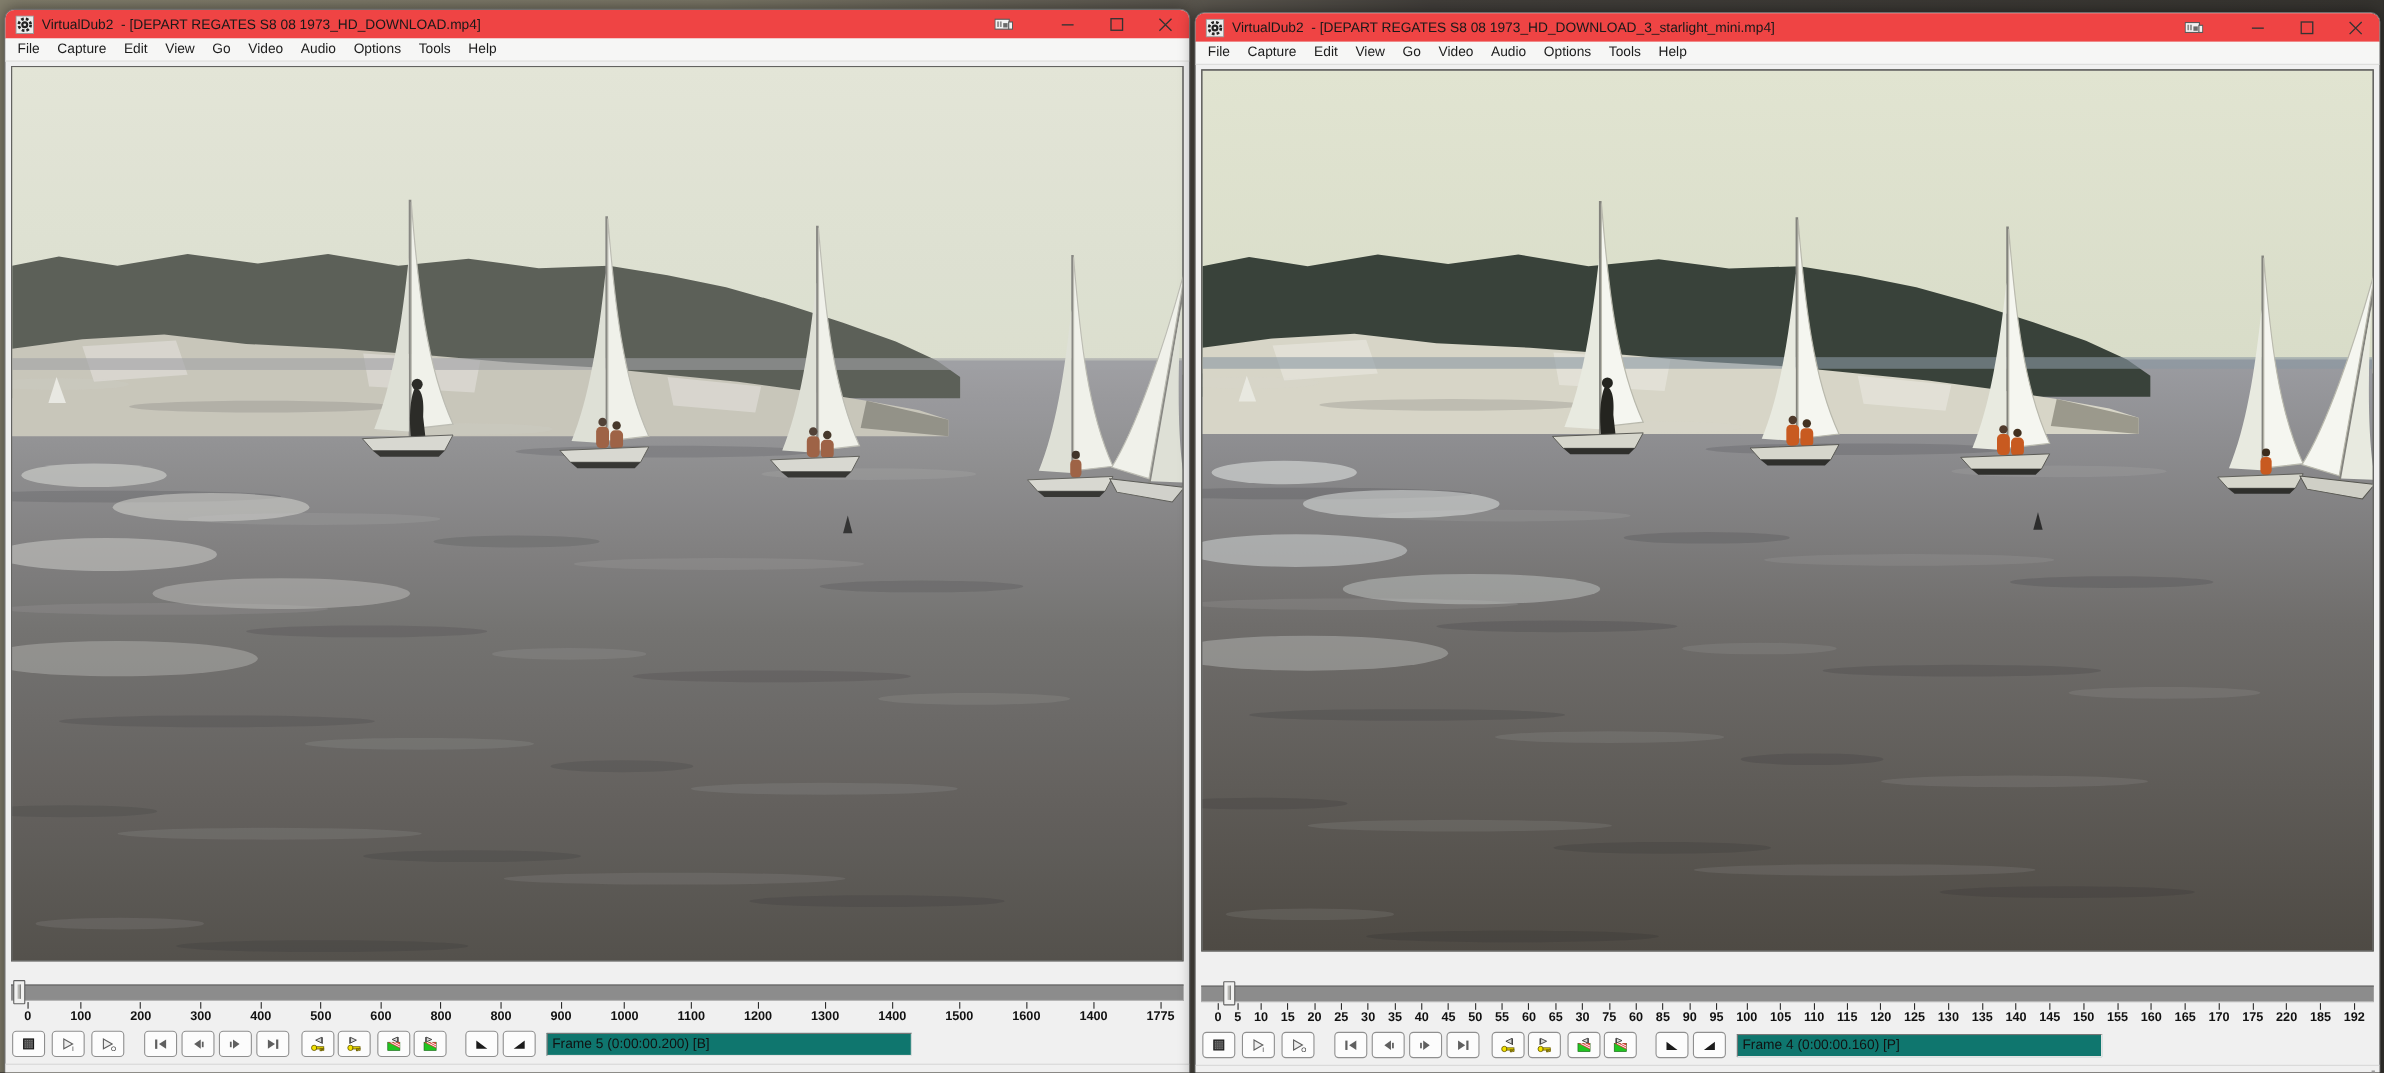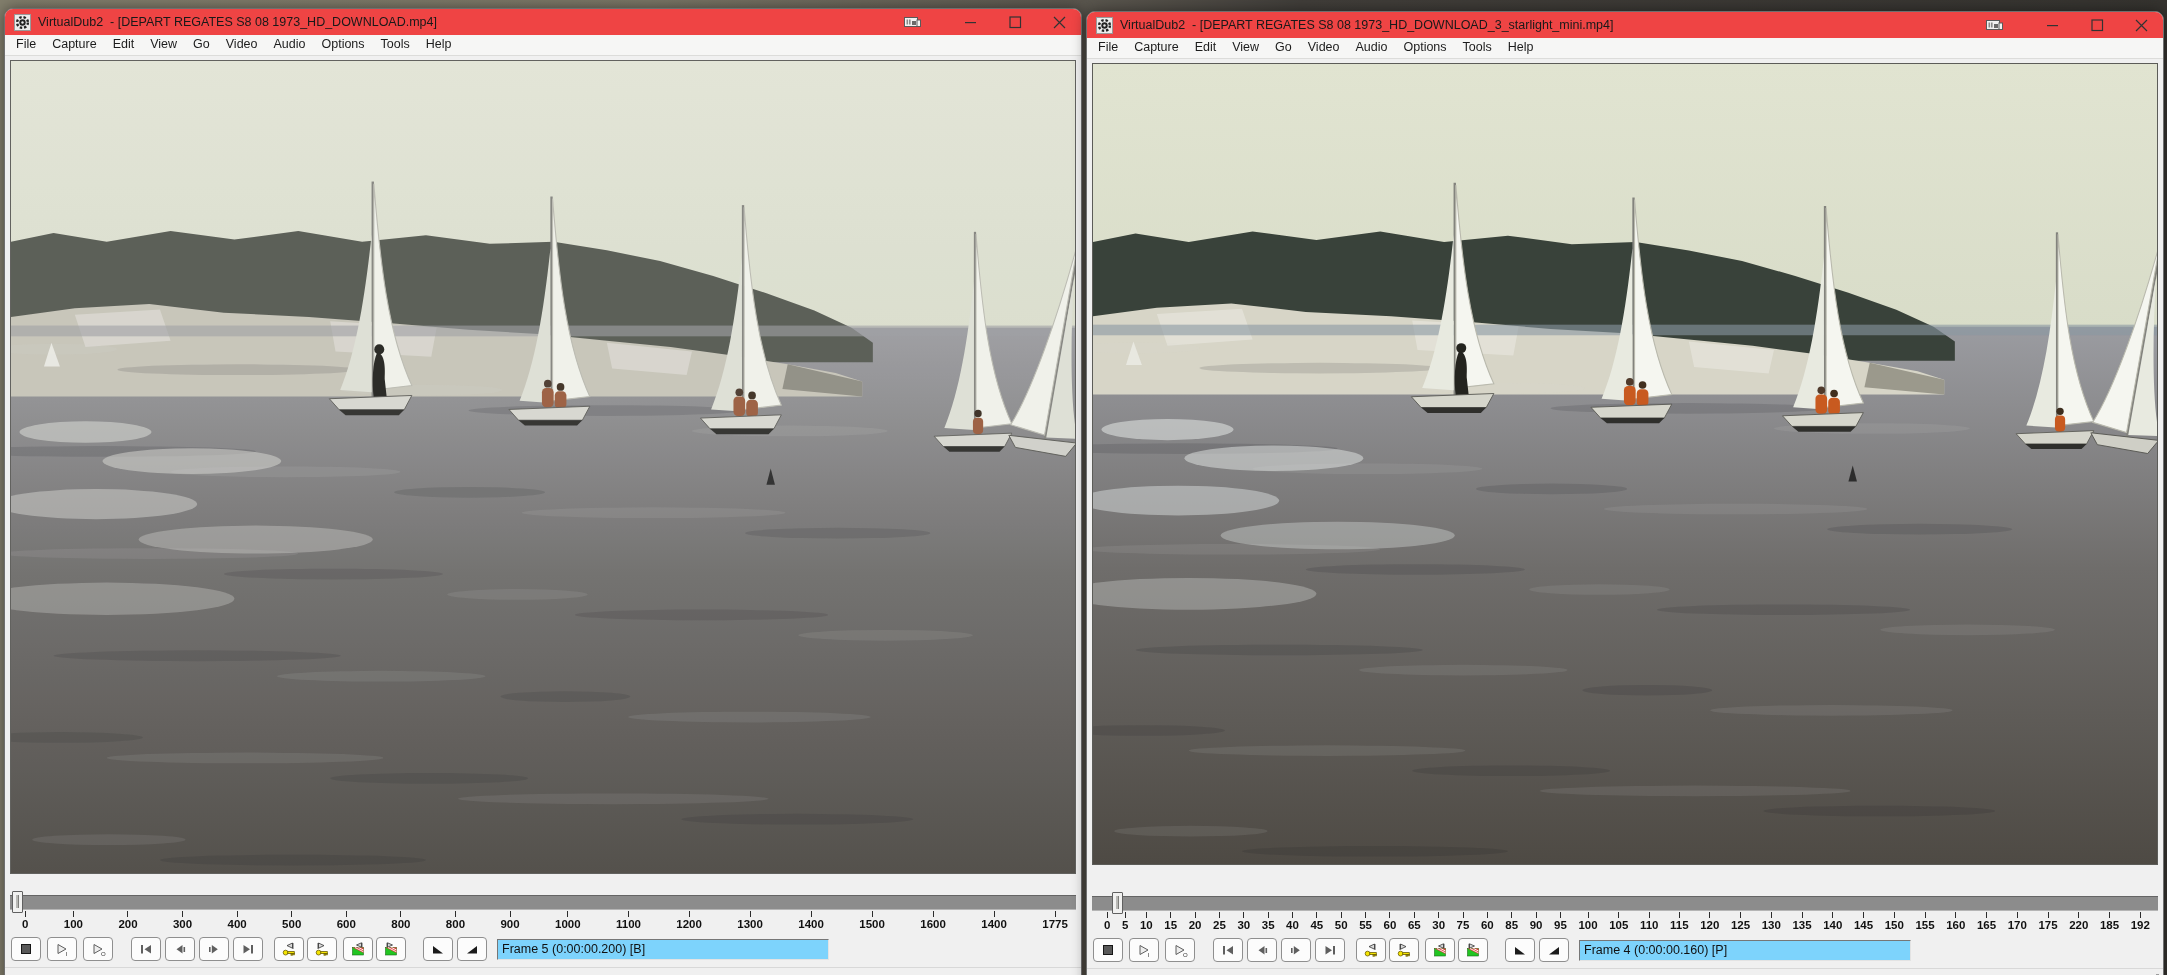--- a/index.html
+++ b/index.html
@@ -42,21 +42,21 @@
   .thumb::after{content:"";position:absolute;left:3px;top:3px;width:2px;height:13px;
     background:#b9b9b6;border-right:1px solid #7d7d7a;}
   .ticks{display:flex;justify-content:space-between;padding:0 8px 0 12px;margin-top:1px;}
   .tick{display:flex;flex-direction:column;align-items:center;}
   .tick-mark{width:1px;height:6px;background:#2c2c2c;}
   .tick-num{font-size:11.5px;font-weight:bold;color:#111;line-height:1.25;font-style:normal;}
   .controls{display:flex;align-items:center;margin-top:6px;padding-left:1px;flex:none;}
   .buttons{display:flex;align-items:center;}
   .ctl-btn{width:30px;height:24px;background:#fcfcfc;border:1px solid #8f8f8f;border-radius:4px;
     display:inline-flex;align-items:center;justify-content:center;padding:0;box-sizing:border-box;}
-  .status-field{margin-left:10px;width:332px;height:21px;box-sizing:border-box;background:#7dd3fc;
+  .status-field{margin-left:10px;width:332px;height:21px;box-sizing:border-box;background:#0f766e;
     border:1px solid #767676;border-right-color:#e3e3e3;border-bottom-color:#e3e3e3;
     font-size:12.5px;color:#111;padding:2px 4px 0 4px;overflow:hidden;white-space:nowrap;}
   .bottomstrip{flex:1;border-top:1px solid #d8d8d8;margin:6px -5px 0 -5px;position:relative;background:#f0f0f0;}
   .grip{position:absolute;right:3px;top:3px;}
   b,i{font-style:normal;font-weight:normal;}
 </style>
 </head>
 <body>
 
 <div id="screen">

